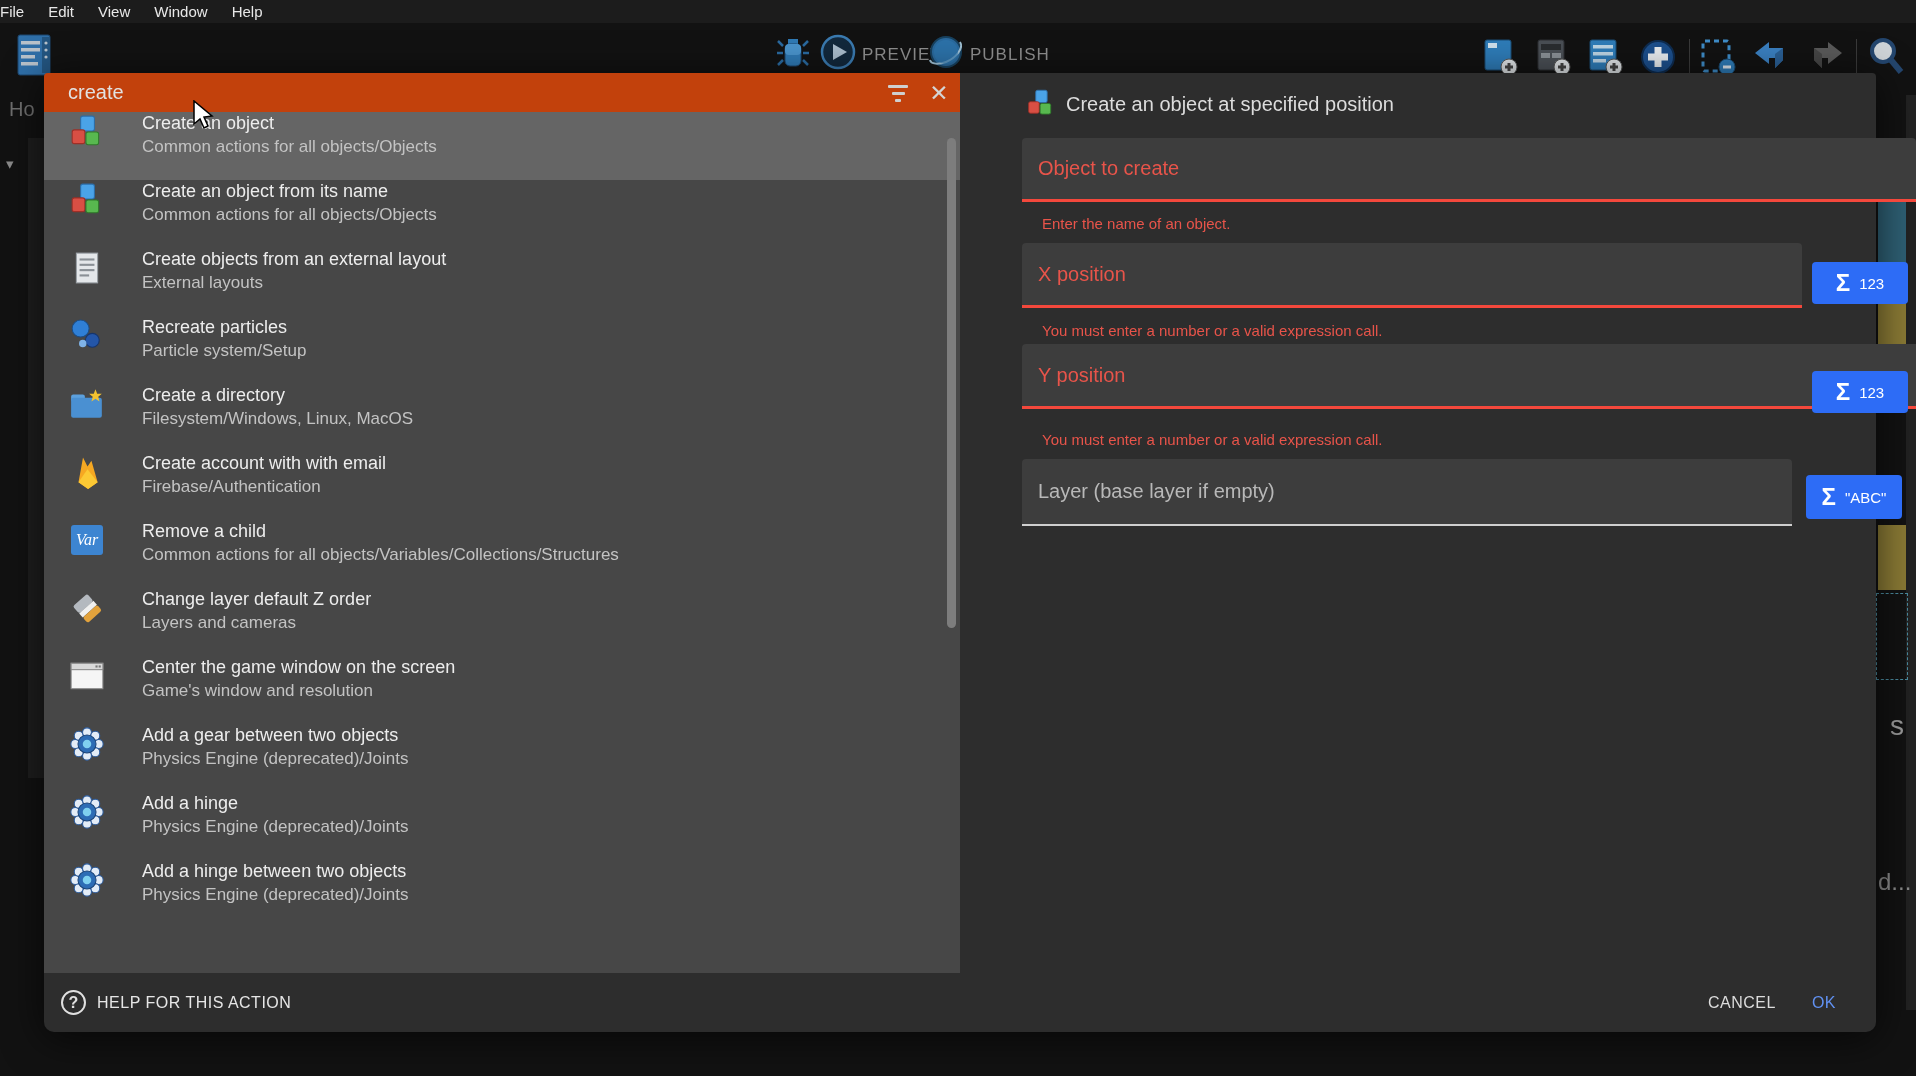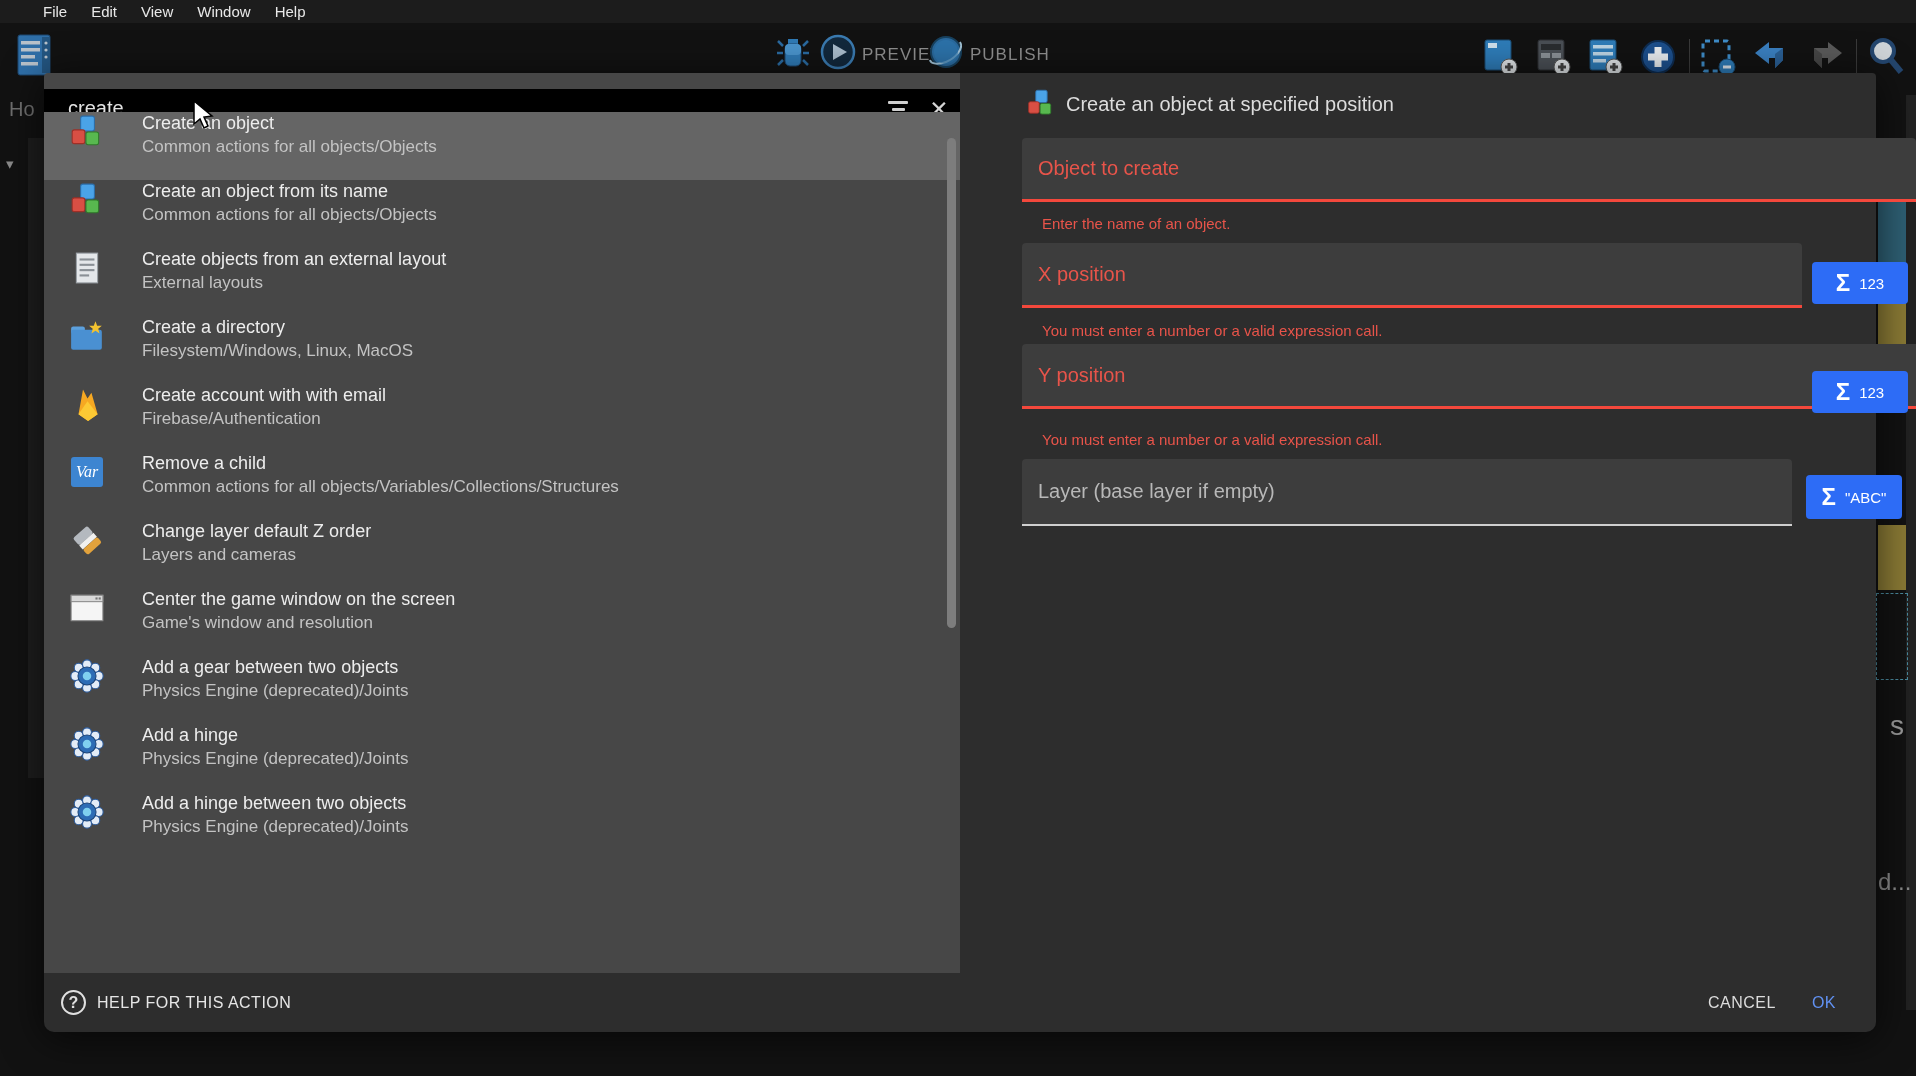--- a/index.html
+++ b/index.html
@@ -8,42 +8,42 @@
   #screen {
     position:relative; width:1916px; height:1076px;
     background:#121212; overflow:hidden;
   }
   
   #menubar {
     position:absolute; left:0; top:0; width:1916px; height:23px;
     background:#1c1c1c; display:flex; align-items:center; gap:0;
   }
   .menu-item { color:#e8e8e8; font-size:15px; padding:0 12px; cursor:default; }
-  .menu-item:first-child { padding-left:8px;margin-left:35px; }
+  .menu-item:first-child { padding-left:0; }
   
   #toolbar { position:absolute; left:0; top:23px; width:1916px; height:60px; background:#121212; }
   .tb-abs { position:absolute; }
   .tb-label { color:#8f8f8f; font-size:17px; letter-spacing:1px; }
   .vsep { position:absolute; width:1px; height:34px; background:#3a3a3a; top:16px; }
   #home-tab { position:absolute; left:9px; top:98px; color:#6f6f6f; font-size:20px; }
   #left-panel-edge { position:absolute; left:28px; top:138px; width:16px; height:640px; background:#1e1e1e; }
   #bg-chevron { position:absolute; left:6px; top:155px; color:#8a8a8a; font-size:15px; }
   
   .edge-block { position:absolute; }
   #edge-strip { position:absolute; left:1906px; top:95px; width:10px; height:915px; background:#222; }
   #edge-frag-s { position:absolute; left:1890px; top:710px; color:#9a9a9a; font-size:28px; }
   #edge-frag-d { position:absolute; left:1878px; top:868px; color:#8a8a8a; font-size:24px; }
   
   #dialog {
     position:absolute; left:44px; top:73px; width:1832px; height:959px;
     border-radius:4px 4px 10px 10px; box-shadow:0 6px 40px rgba(0,0,0,.65);
   }
   
   #search-panel { position:absolute; left:0; top:0; width:916px; height:900px; background:#474747; border-radius:4px 0 0 0; overflow:hidden; }
-  #search-header { position:absolute; left:0; top:16px; width:916px; height:39px; background:#000000; }
+  #search-header { position:absolute; left:0; top:0; width:916px; height:39px; background:#c2410c; }
   #search-query { position:absolute; left:24px; top:0; height:39px; line-height:39px; color:#e2e2e2; font-size:20px; }
   #filter-btn { position:absolute; left:840px; top:7px; width:28px; height:26px; display:flex; flex-direction:column; justify-content:center; align-items:center; gap:4px; }
   #filter-btn i { display:block; height:3px; background:#cfcfcf; border-radius:1px; }
   #filter-btn i:nth-child(1){width:20px;} #filter-btn i:nth-child(2){width:13px;} #filter-btn i:nth-child(3){width:6px;}
   #close-btn { position:absolute; left:878px; top:3px; width:34px; height:34px; color:#d4d4d4; font-size:23px; text-align:center; line-height:34px; }
   #result-list { position:absolute; left:0; top:39px; width:916px; height:861px; overflow:hidden; }
   .row { position:relative; height:68px; display:flex; align-items:flex-start; padding-left:22px; }
   .row.hl { background:#656565; }
   .ic { flex:0 0 42px; width:42px; height:40px; margin-right:34px; display:flex; align-items:center; justify-content:center; }
   .rt { display:flex; flex-direction:column; }
@@ -316,20 +316,31 @@
                 <use href="#sym-doc"></use>
               </svg>
             </span>
           <div class="rt">
               <div class="t">Create objects from an external layout</div>
           <div class="s">External layouts</div>
             </div>
         </div>
         <div class="row">
           <span class="ic">
+              <svg width="34" height="34">
+                <use href="#sym-particles"></use>
+              </svg>
+            </span>
+          <div class="rt">
+              <div class="t">Recreate particles</div>
+          <div class="s">Particle system/Setup</div>
+            </div>
+        </div>
+        <div class="row">
+          <span class="ic">
               <svg width="36" height="34">
                 <use href="#sym-folder"></use>
               </svg>
             </span>
           <div class="rt">
               <div class="t">Create a directory</div>
           <div class="s">Filesystem/Windows, Linux, MacOS</div>
             </div>
         </div>
         <div class="row">

